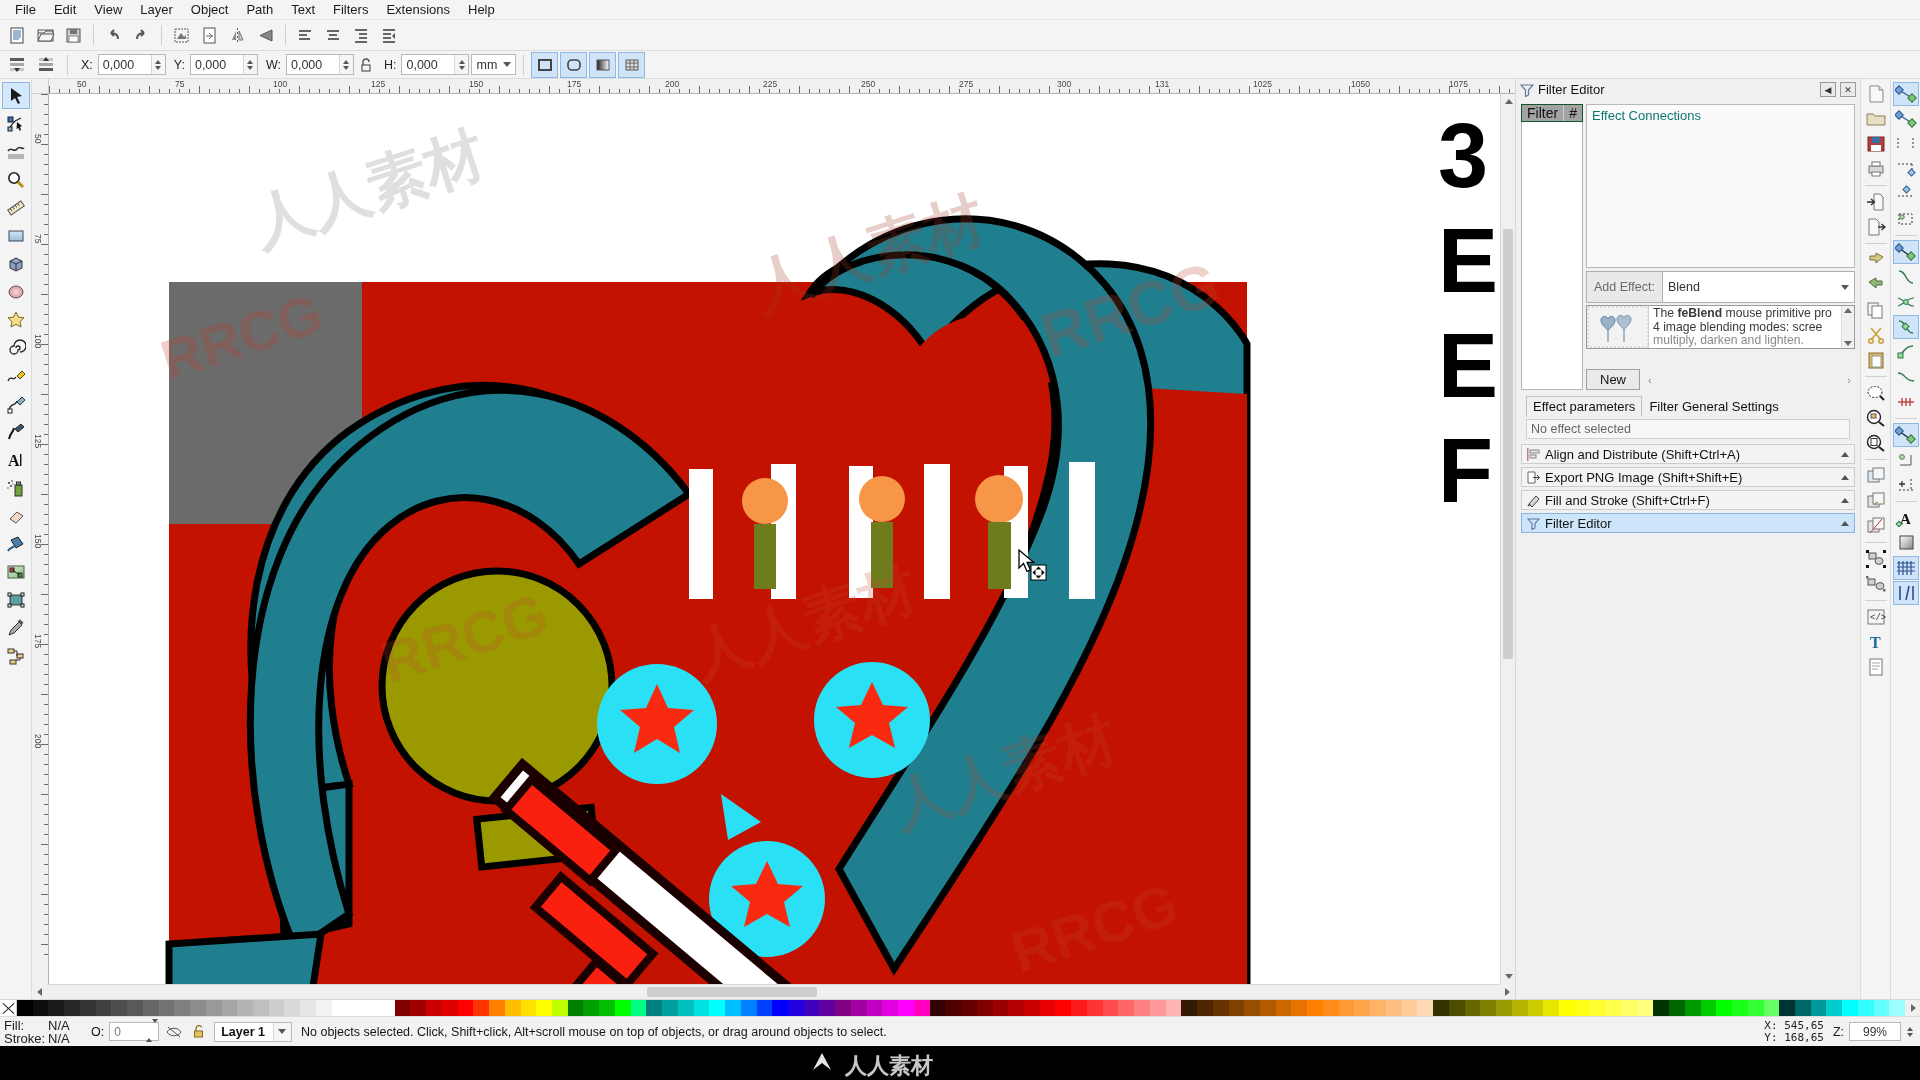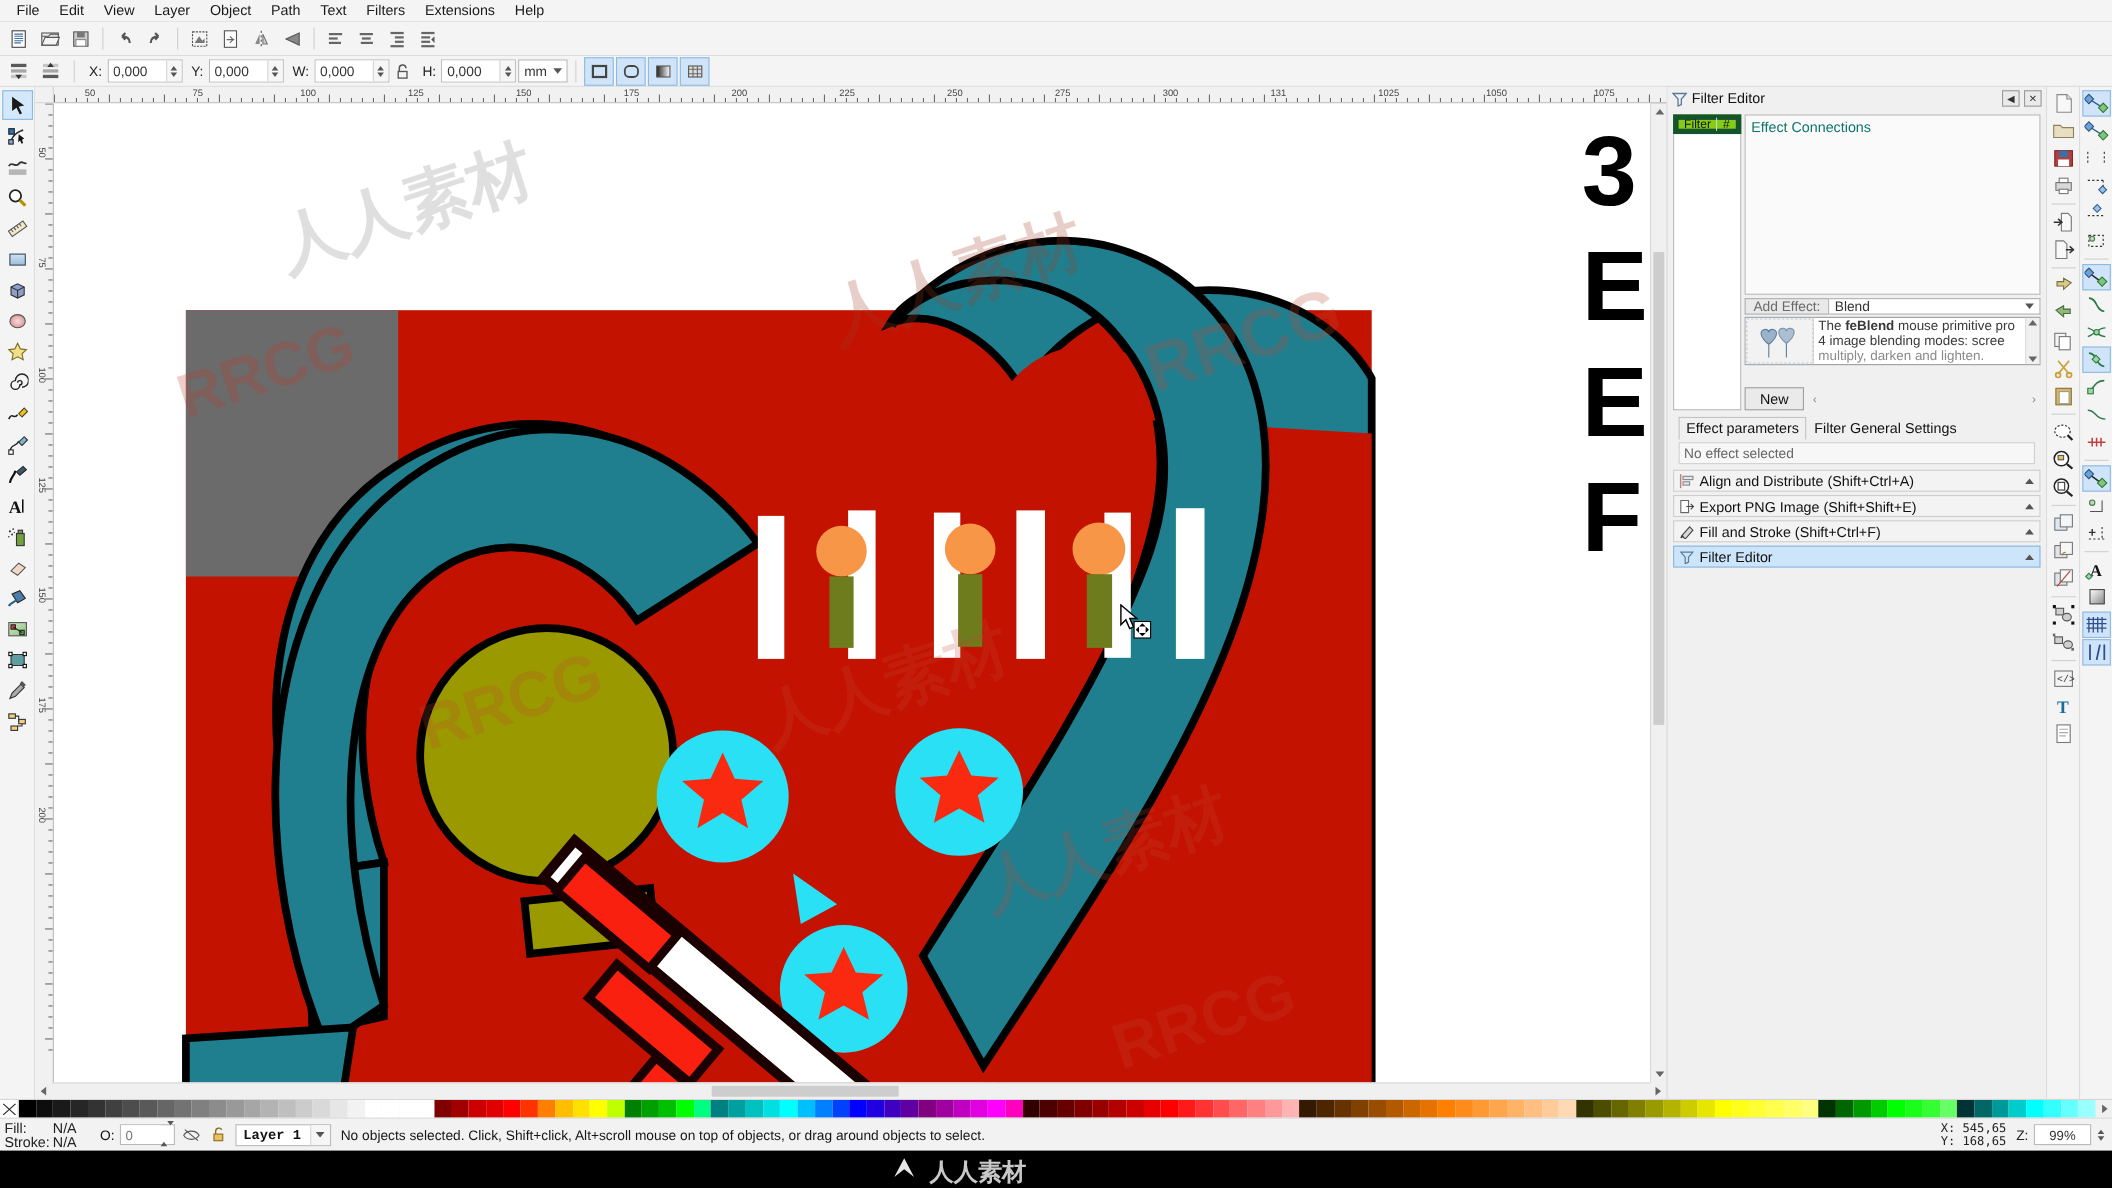--- a/index.html
+++ b/index.html
@@ -108,28 +108,28 @@
   .dock{ width:345px; background:#f0f0f0; border-left:1px solid #d7d7d7;
          display:flex; flex-direction:column; flex:none; }
   .dock-head{ height:21px; display:flex; align-items:center; padding:0 4px; gap:4px;
               background:#f0f0f0; }
   .dock-title{ font-size:13px; color:#111; flex:1; }
   .dbtn{ width:16px; height:15px; border:1px solid #9a9a9a; background:#eaeaea;
          display:flex; align-items:center; justify-content:center; font-size:9px; color:#333;}
   .fe-body{ padding:4px 5px 0 5px; display:flex; flex-direction:column; }
   .fe-top{ display:flex; gap:3px; }
   .fe-list{ width:62px; display:flex; flex-direction:column; }
-  .fe-listhead{ height:18px; border:5px solid #14532d; background:#84cc16; display:flex;
-                align-items:center; font-size:11px; }
+  .fe-listhead{ height:18px; border:1px solid #14532d; background:#a3a3a3; display:flex;
+                align-items:center; font-size:14px; }
   .fe-listhead span{ padding:0 5px;} .fe-listhead .hash{ border-left:1px solid #cecece; padding:0 5px;}
   .fe-listbody{ flex:1; border:1px solid #b9b9b9; border-top:0; background:#fff; height:182px;}
   .fe-right{ flex:1; display:flex; flex-direction:column; }
   .fe-conn{ border:1px solid #b9b9b9; background:#fafafa; height:164px; padding:3px 5px; }
   .fe-conn-lbl{ font-size:13px; color:#0f766e; }
-  .fe-addrow{ display:flex; align-items:stretch; margin-top:3px; height:15px; }
+  .fe-addrow{ display:flex; align-items:stretch; margin-top:3px; height:32px; }
   .fe-addbtn{ border:1px solid #b0b0b0; background:#e9e9e9; padding:0 7px; display:flex;
               align-items:center; font-size:12.5px; color:#6a6a6a; }
   .fe-combo{ flex:1; border:1px solid #b0b0b0; border-left:0; background:#fff;
              display:flex; align-items:center; justify-content:space-between; padding:0 5px;
              font-size:12.5px; color:#333; }
   .fe-desc{ display:flex; margin-top:2px; border:1px solid #9a9a9a; background:#fff; height:44px;}
   .fe-thumb{ width:62px; background:#f2f2f2; border-right:1px solid #d4d4d4; position:relative; }
   .fe-desctext{ flex:1; padding:1px 4px; font-size:12.2px; line-height:13.5px;
                 color:#3a3a3a; overflow:hidden; }
   .fe-desctext b{ font-weight:bold; }
@@ -173,21 +173,21 @@
   
   .status{ height:30px; display:flex; align-items:center; background:#f2f2f2;
            border-top:1px solid #dcdcdc; flex:none; padding:0 4px; gap:5px; position:relative;}
   .fillstroke{ width:78px; font-size:13px; line-height:13px; color:#222; }
   .fillstroke div{ display:flex; }
   .fillstroke span.k{ width:44px; }
   .op-lbl{ font-size:12.5px; margin-left:4px; }
   .opacity-spin{ display:flex; height:19px; border:1px solid #b9b9b9; background:#fff; }
   .opacity-spin input{ width:36px; border:0; outline:0; font-size:12px; padding:0 4px; color:#777;
                        font-family:"Liberation Sans",sans-serif;}
-  .layerbox{ display:flex; align-items:center; height:20px; border:1px solid #b9b9b9; background:#fff;font-family:Liberation Mono, monospace; }
+  .layerbox{ display:flex; align-items:center; height:20px; border:1px solid #b9b9b9; background:#fff; }
   .layerbox .nm{ padding:0 8px 0 6px; font-size:12.5px; font-weight:bold; }
   .layerbox .dd{ width:18px; height:18px; border-left:1px solid #d8d8d8; display:flex;
                  align-items:center; justify-content:center; background:#f6f6f6;}
   .statusmsg{ font-size:12.5px; color:#161616; margin-left:4px; flex:1; }
   .coords{ font-family:"DejaVu Sans Mono", monospace; font-size:11px; line-height:12px; color:#222;}
   .zoombox{ display:flex; align-items:center; gap:3px; }
   .zoom-field{ display:flex; height:19px; border:1px solid #b9b9b9; background:#fff;}
   .zoom-field input{ width:50px; border:0;outline:0; font-size:12px; text-align:center; color:#333;
                      font-family:"Liberation Sans",sans-serif;}
 

